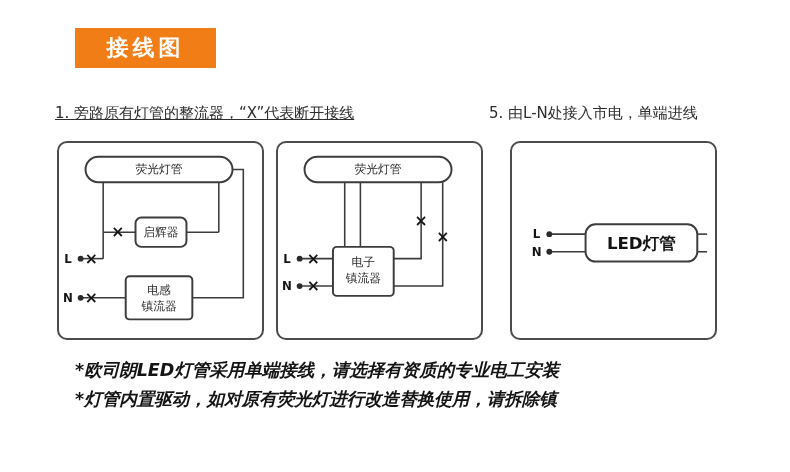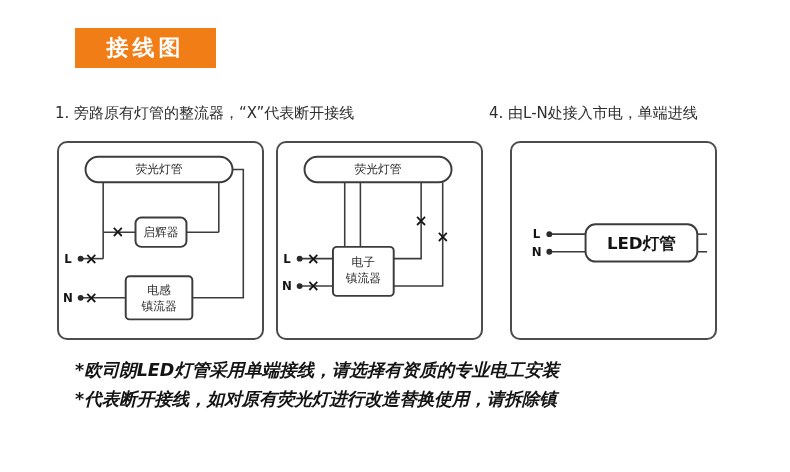--- a/index.html
+++ b/index.html
@@ -18,21 +18,21 @@
     background: #f07d16; color: #ffffff;
     font-size: 22px; font-weight: bold; letter-spacing: 4px;
     display: flex; align-items: center; justify-content: center;
   }
 
   .step {
     position: absolute; top: 104px;
     font-size: 15px; color: #2e2e2e;
     white-space: nowrap;
   }
-  .step1 { left: 55px; }
+  .step1 { left: 55px; text-decoration: underline; }
   .step2 { left: 489px; }
 
   .diagram-box {
     position: absolute; top: 141px;
     width: 207px; height: 199px;
     border: 2px solid #4c4c4c; border-radius: 10px;
     background: #ffffff;
   }
   .box1 { left: 57px; }
   .box2 { left: 276px; }
@@ -57,21 +57,21 @@
 </head>
 <body>
 
 <div class="page">
 
   <div class="banner">
     <span>接线图</span>
   </div>
 
   <div class="step step1">1. 旁路原有灯管的整流器，“X”代表断开接线</div>
-  <div class="step step2">4. 由L-N处接入市电，单端进线</div>
+  <div class="step step2">5. 由L-N处接入市电，单端进线</div>
 
   <div class="diagram-box box1">
     <svg viewBox="0 0 207 199">
       <g>
         <path class="wire" d="M45 40 V118"></path>
         <path class="wire" d="M45 91 H78"></path>
         <path class="wire" d="M130 91 H163"></path>
         <path class="wire" d="M163 40 V91"></path>
         <path class="wire" d="M22 118 H45"></path>
         <path class="wire" d="M22 158 H68"></path>
@@ -132,16 +132,16 @@
       <text class="led-lbl" x="132" y="108">LED灯管</text>
       <circle class="dot" cx="38" cy="93" r="3"></circle>
       <text class="term" x="25" y="97">L</text>
       <circle class="dot" cx="38" cy="111" r="3"></circle>
       <text class="term" x="25" y="115">N</text>
     </svg>
   </div>
 
   <div class="footnotes">
     <div class="fn">*欧司朗LED灯管采用单端接线，请选择有资质的专业电工安装</div>
-    <div class="fn">*代表断开接线，如对原有荧光灯进行改造替换使用，请拆除镇</div>
+    <div class="fn">*灯管内置驱动，如对原有荧光灯进行改造替换使用，请拆除镇</div>
   </div>
 
 </div>
 
 </body></html>

